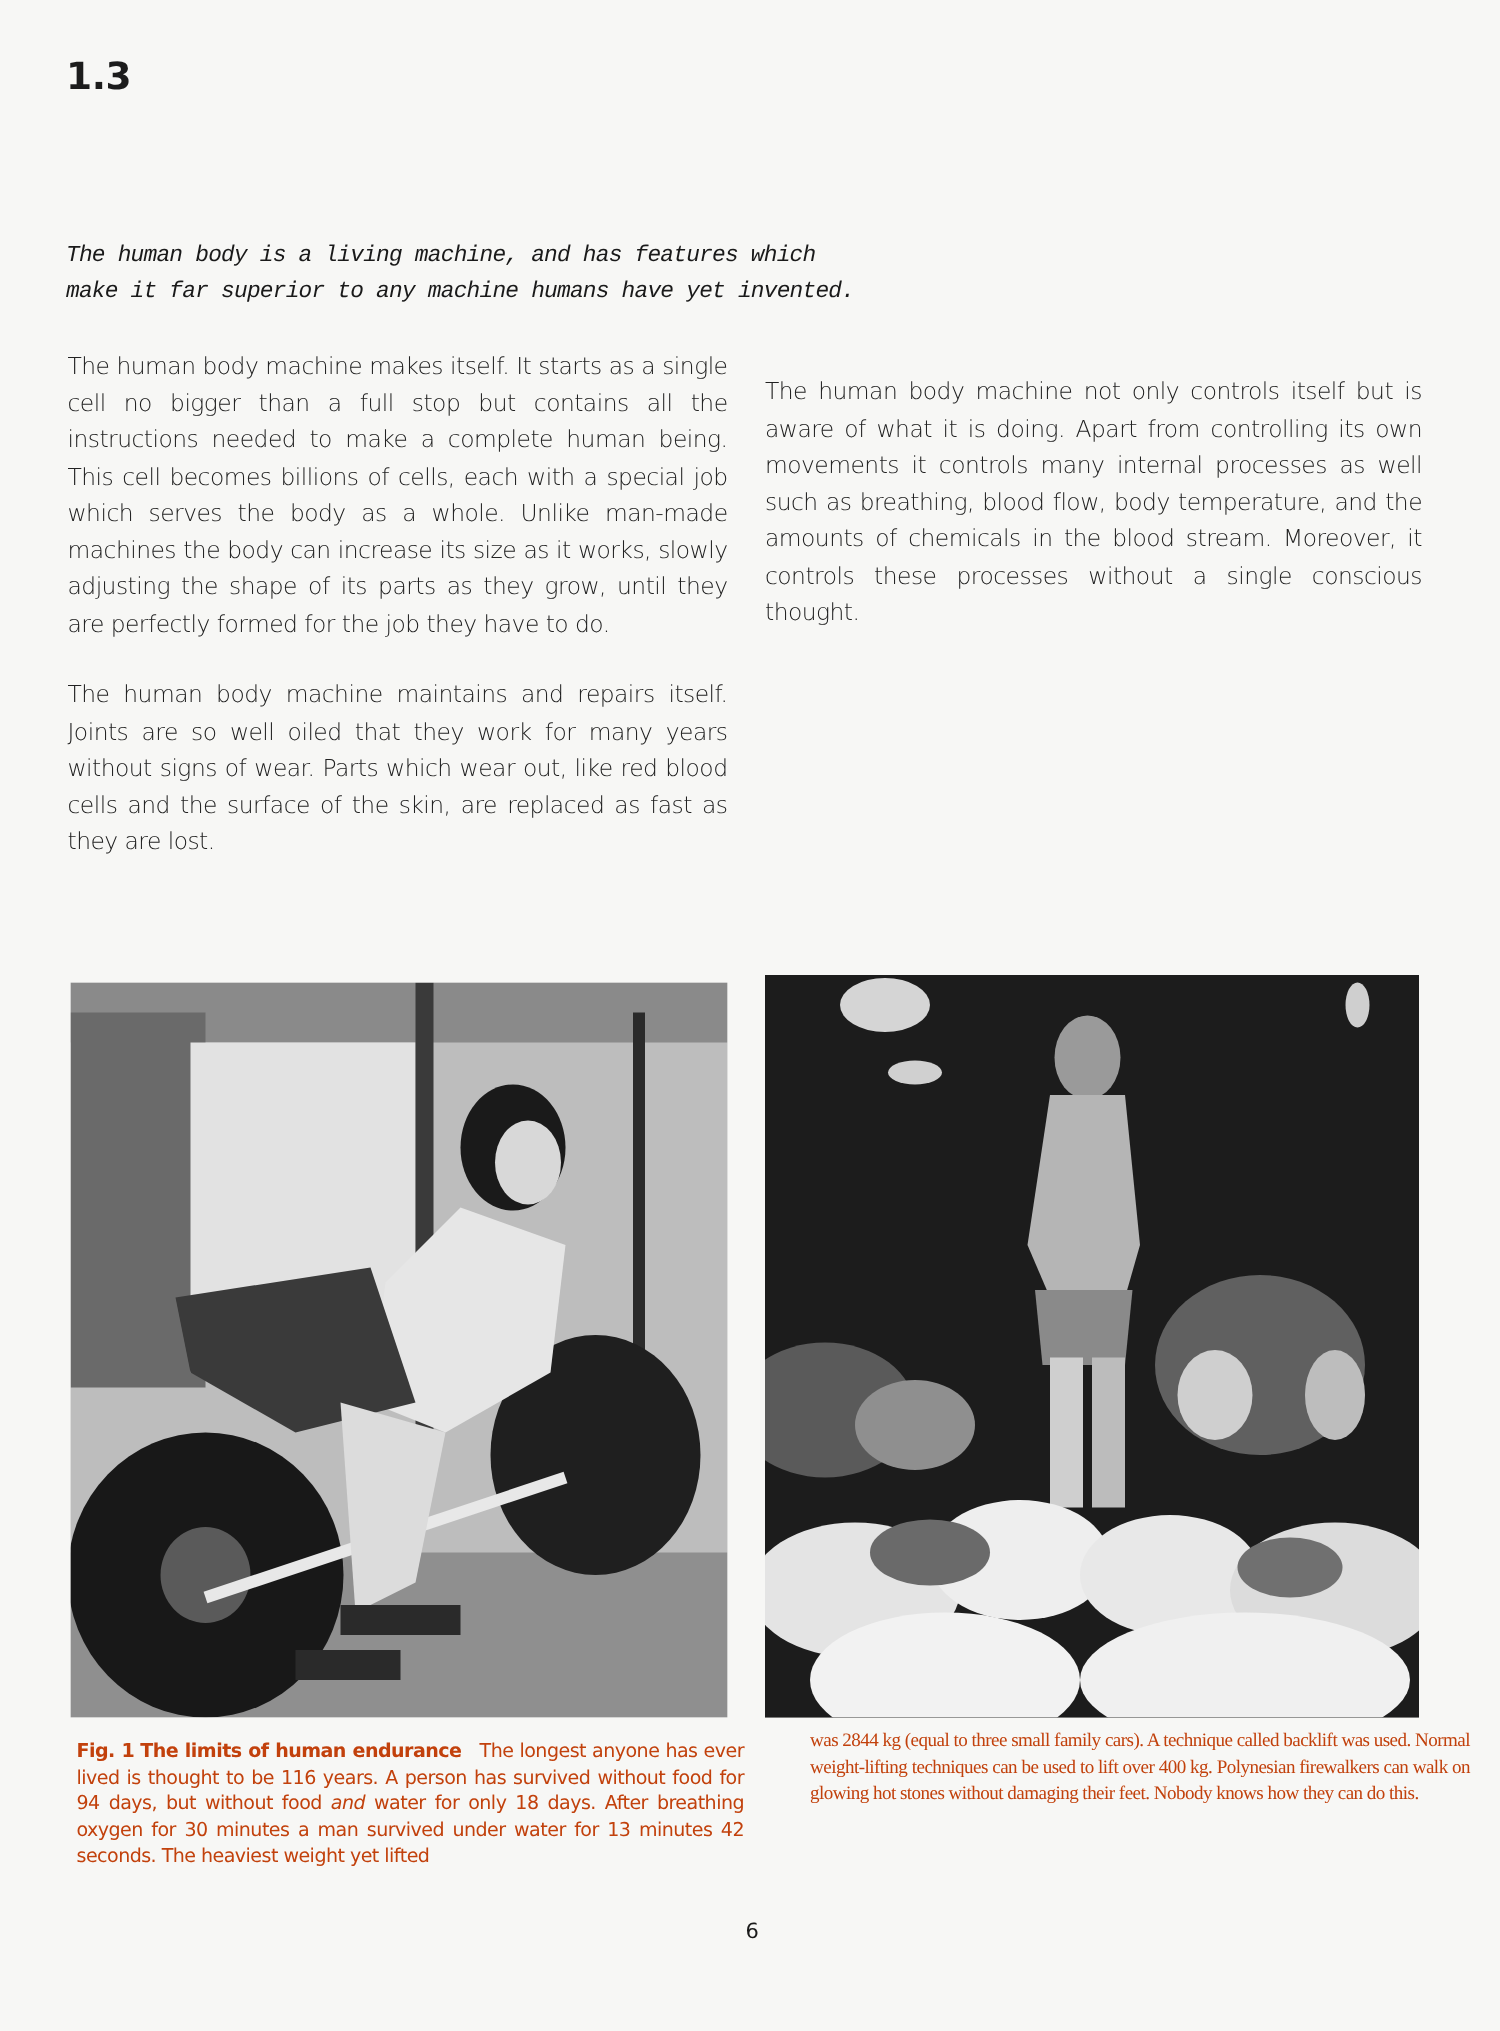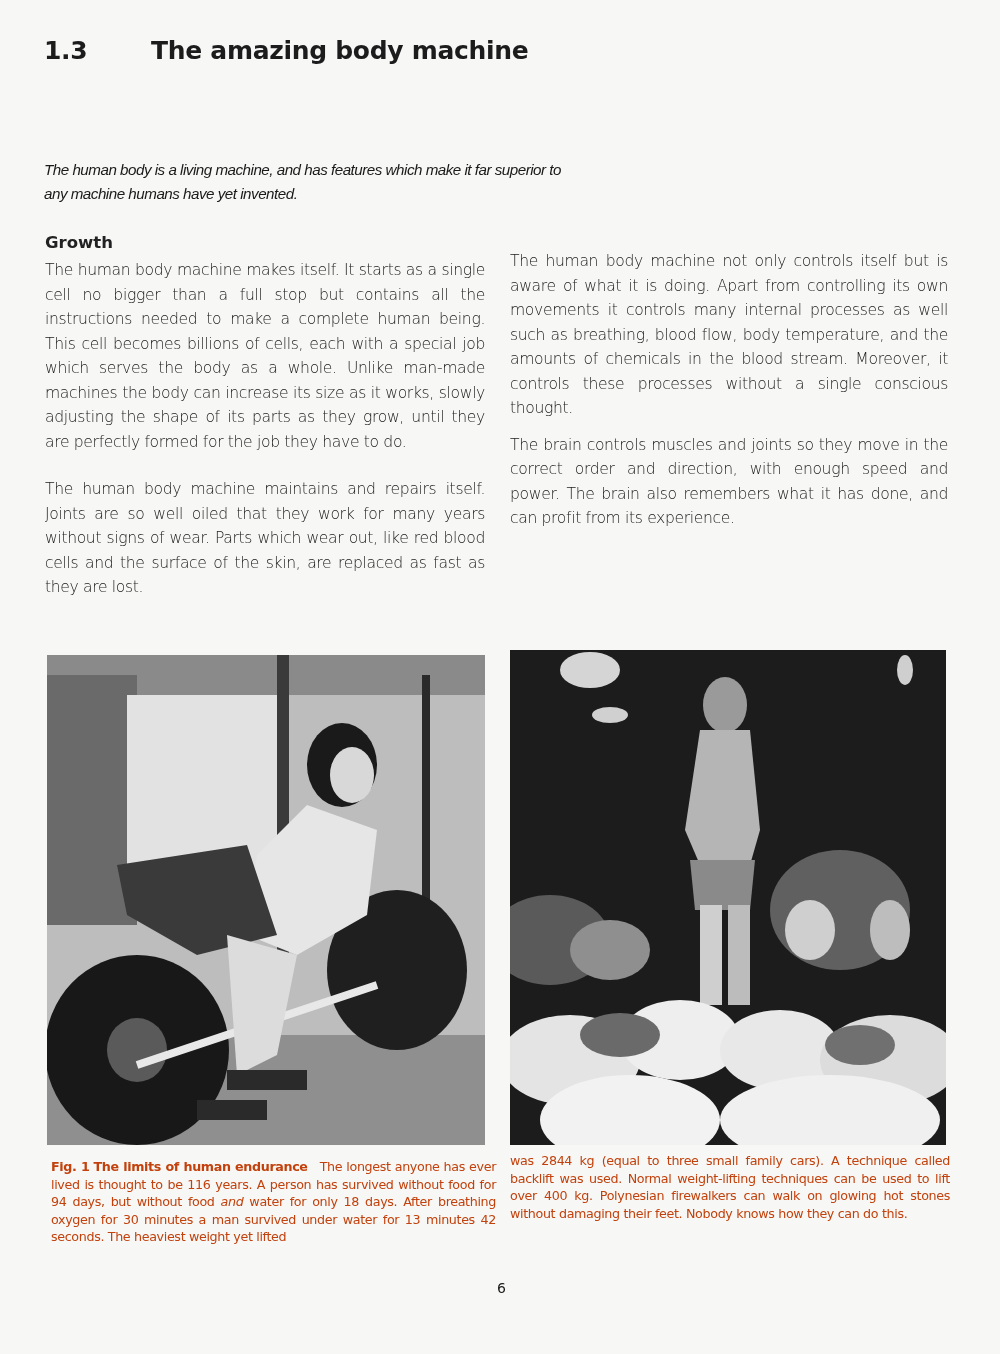--- a/index.html
+++ b/index.html
@@ -17,21 +17,21 @@
     font-weight: bold;
     font-size: 25px;
     letter-spacing: -0.3px;
     color: #1c1c1c;
     display: flex;
     gap: 19px;
   }
   .section-number { width: 88px; }
   .lead {
     position: absolute; left: 44px; top: 158px; width: 540px;
-    font-family: Liberation Sans, sans-serif;
+    font-family: Liberation Mono, monospace;
     font-style: italic;
     font-size: 15.2px;
     line-height: 24px;
     letter-spacing: -0.5px;
   }
   .col {
     position: absolute;
     width: 440px;
     font-size: 15.6px;
     line-height: 24.5px;
@@ -60,50 +60,47 @@
   .photo-right { left: 510px; top: 650px; width: 436px; height: 495px; background: #1b1b1b; }
   .photo svg { display: block; width: 100%; height: 100%; }
   .caption {
     position: absolute;
     font-size: 12.7px;
     line-height: 17.6px;
     letter-spacing: -0.35px;
     color: #c2410c;
   }
   .caption-left { left: 51px; top: 1158px; width: 445px; text-align: justify; }
-  .caption-right { left: 510px; top: 1152px; width: 440px; text-align: justify; }
+  .caption-right { left: 540px; top: 1152px; width: 440px; text-align: justify; font-family: Liberation Serif, serif; }
   .fig-label { font-weight: bold; }
   .fig-title { font-weight: bold; margin-right: 8px; }
   .page-number {
     position: absolute; left: 497px; top: 1280px;
     font-size: 14px;
   }
 </style>
 </head>
 <body>
 
 <div class="page-title">
   <span class="section-number">1.3</span>
-  <span>The amazing body machine</span>
 </div>
 
 <div class="lead">The human body is a living machine, and has features which make it far superior to any machine humans have yet invented.</div>
 
 <div class="col col-left">
-  <div class="heading">Growth</div>
   <p>The human body machine makes itself. It starts as a single cell no bigger than a full stop but contains all the instructions needed to make a complete human being. This cell becomes billions of cells, each with a special job which serves the body as a whole. Unlike man-made machines the body can increase its size as it works, slowly adjusting the shape of its parts as they grow, until they are perfectly formed for the job they have to do.</p>
   <div class="gap-s"></div>
   <p>The human body machine maintains and repairs itself. Joints are so well oiled that they work for many years without signs of wear. Parts which wear out, like red blood cells and the surface of the skin, are replaced as fast as they are lost.</p>
 </div>
 
 <div class="col col-right">
   <div class="gap-s"></div>
   <p>The human body machine not only controls itself but is aware of what it is doing. Apart from controlling its own movements it controls many internal processes as well such as breathing, blood flow, body temperature, and the amounts of chemicals in the blood stream. Moreover, it controls these processes without a single conscious thought.</p>
   <div class="gap-m"></div>
-  <p>The brain controls muscles and joints so they move in the correct order and direction, with enough speed and power. The brain also remembers what it has done, and can profit from its experience.</p>
 </div>
 
 <div class="photo photo-left">
   <svg viewBox="0 0 438 490" preserveAspectRatio="none">
     <rect width="438" height="490" fill="#bdbdbd"></rect>
     <rect x="0" y="0" width="438" height="40" fill="#8a8a8a"></rect>
     <rect x="0" y="20" width="90" height="250" fill="#6a6a6a"></rect>
     <rect x="80" y="40" width="150" height="220" fill="#e2e2e2"></rect>
     <rect x="230" y="0" width="12" height="300" fill="#3a3a3a"></rect>
     <rect x="375" y="20" width="8" height="270" fill="#2a2a2a"></rect>

